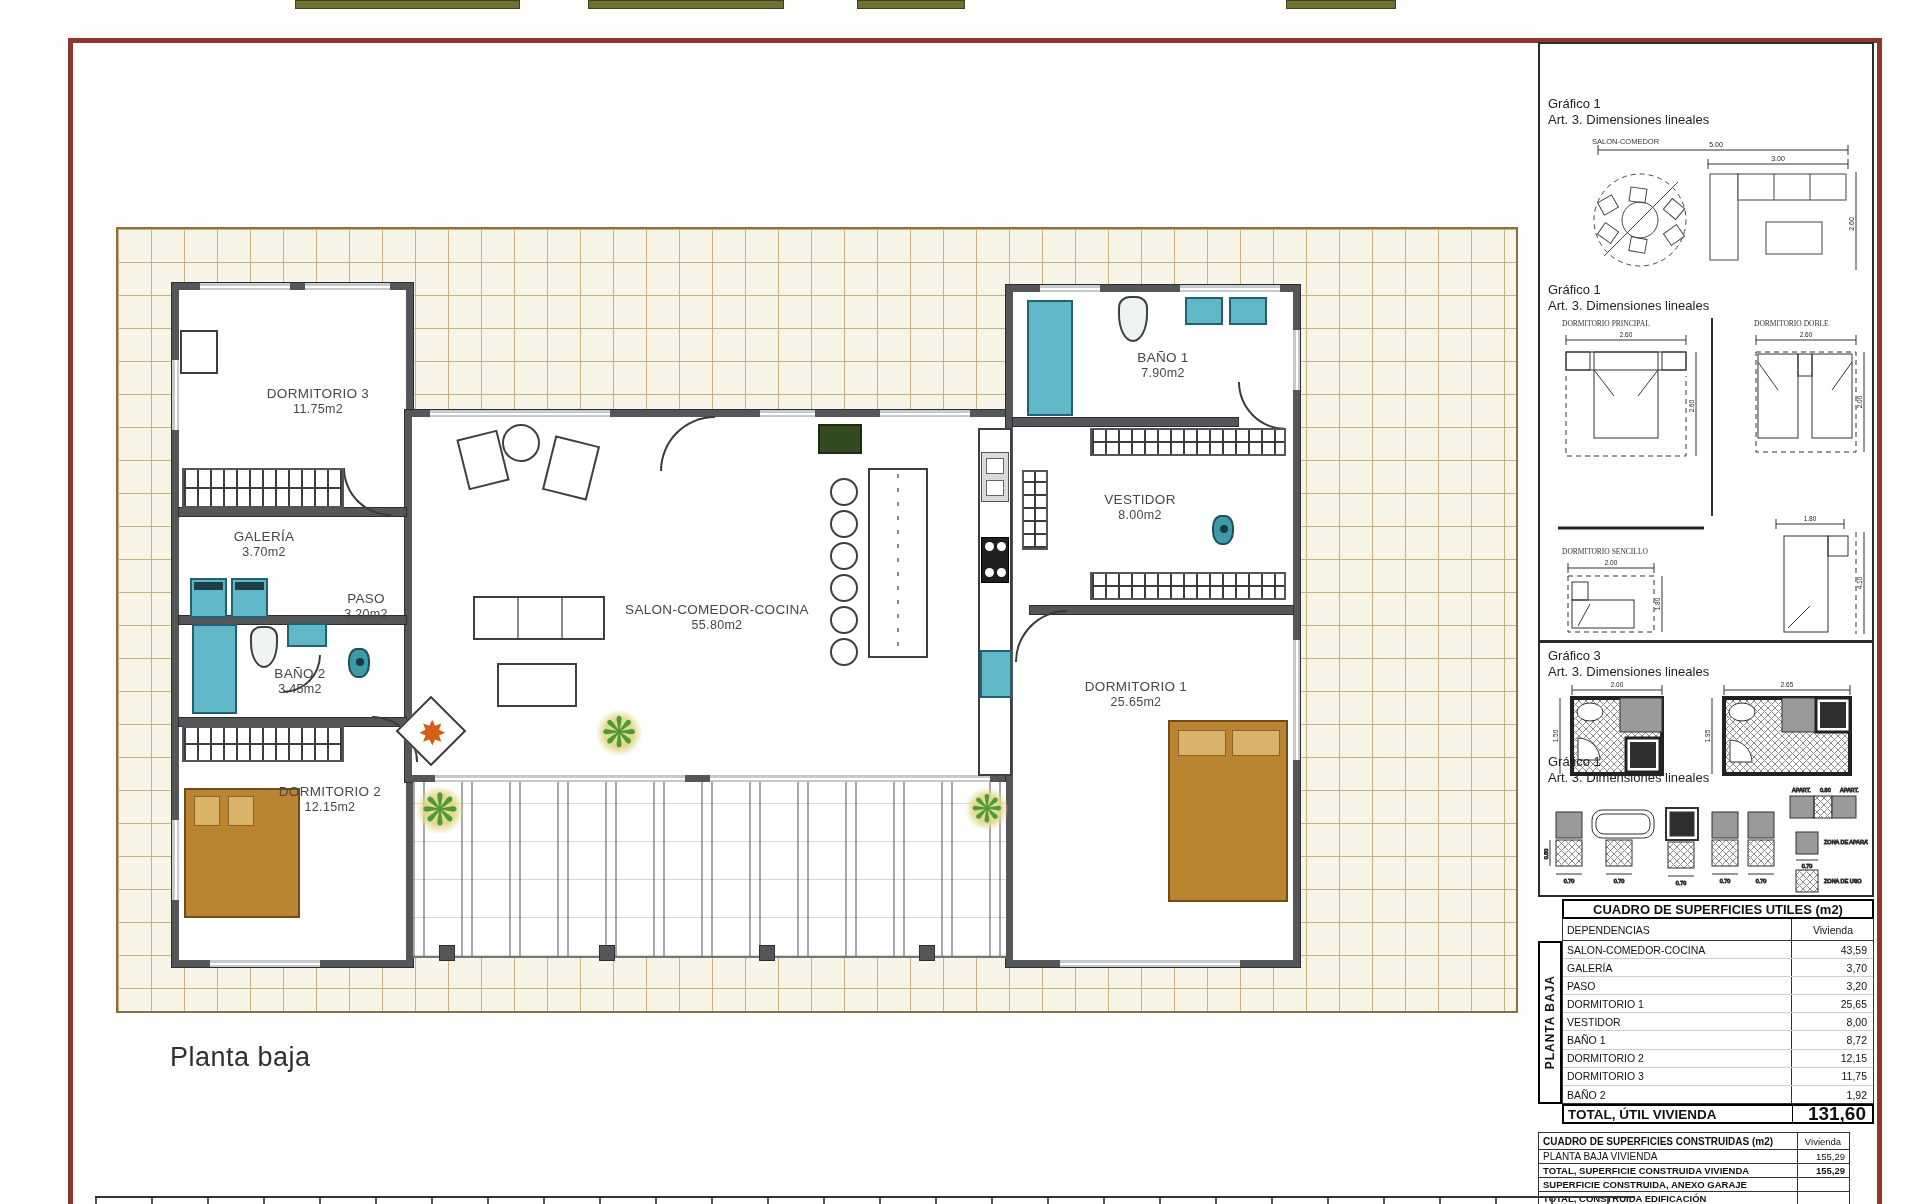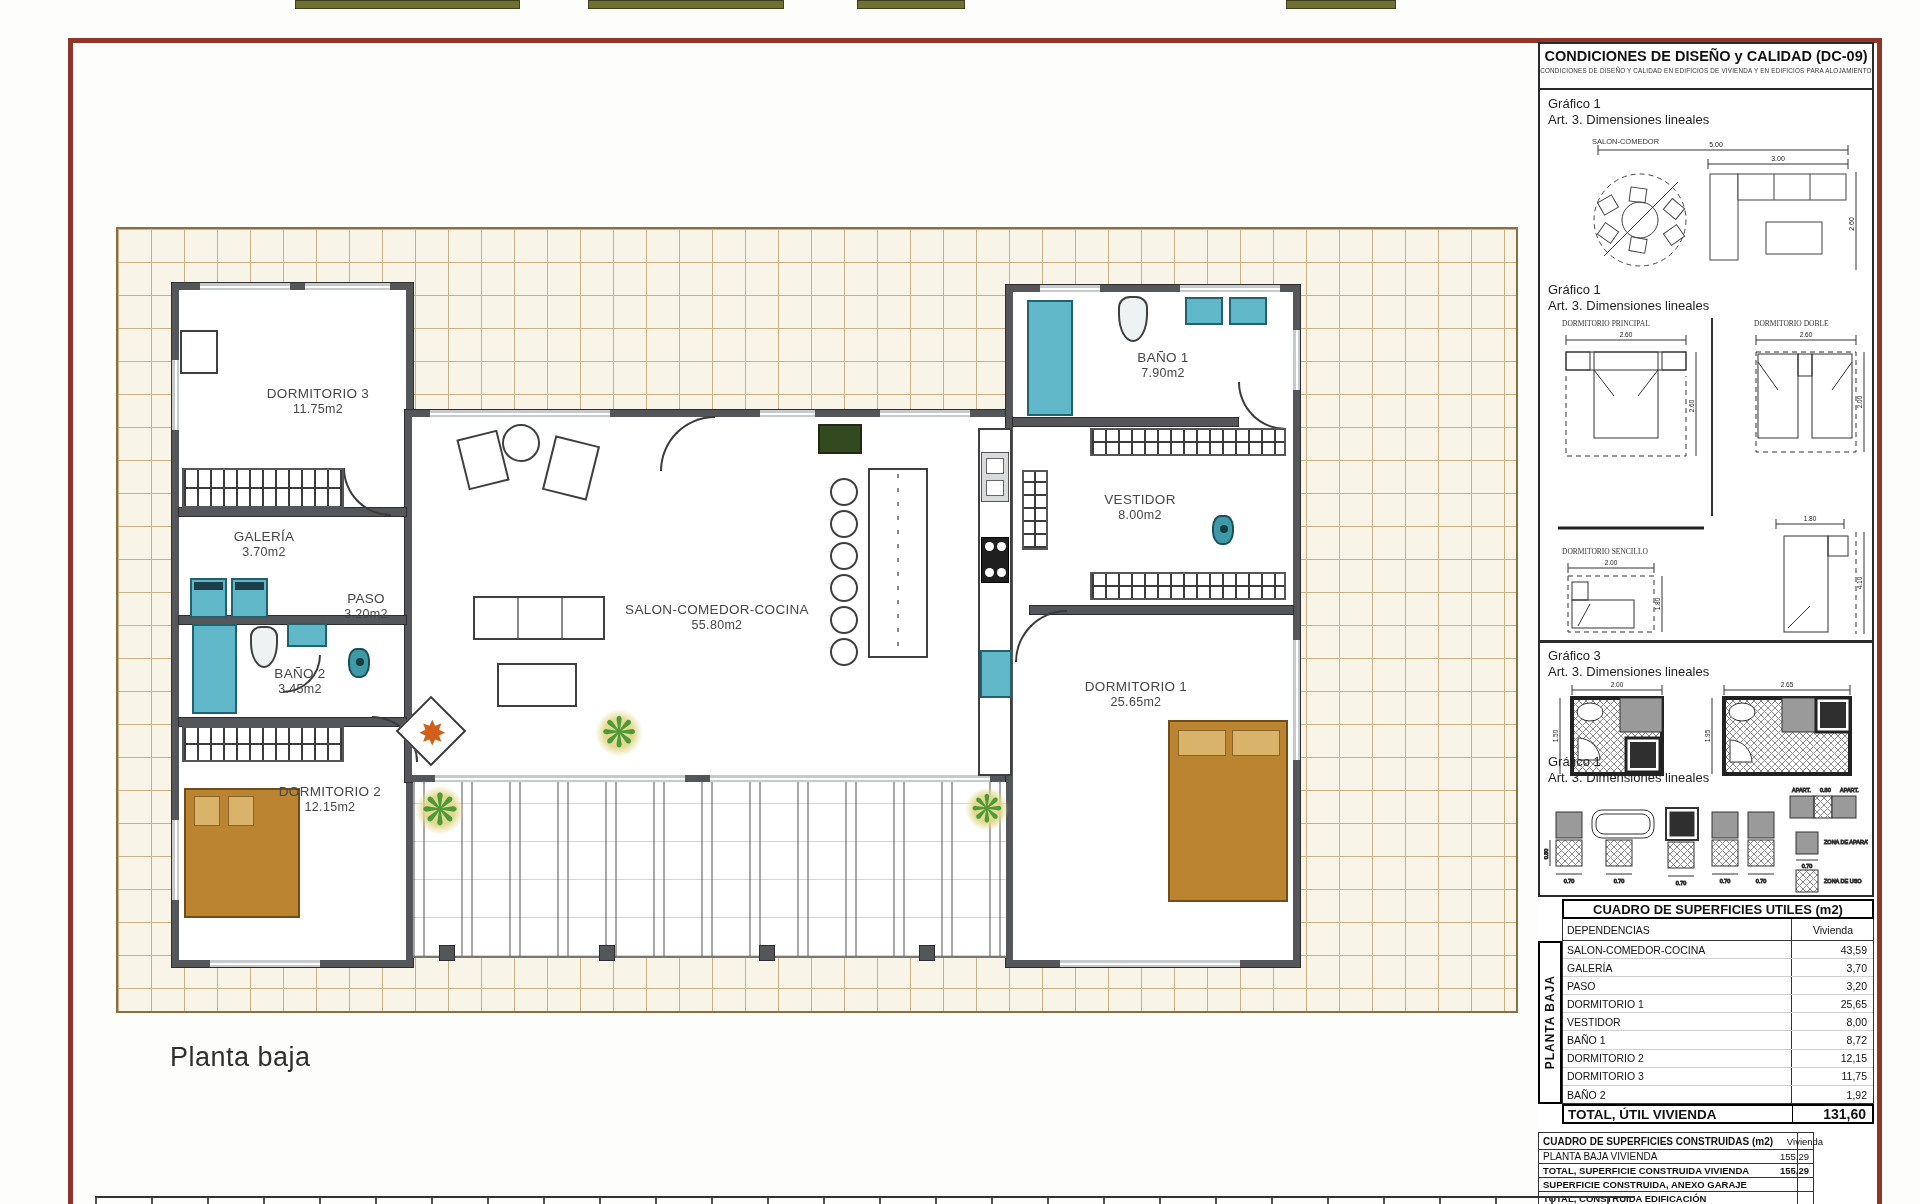--- a/index.html
+++ b/index.html
@@ -84,21 +84,21 @@
   .t1-stub { position:absolute; left:0; top:0; width:24px; height:163px; border:2px solid #000;
     display:flex; align-items:center; justify-content:center; }
   .t1-stub span { writing-mode:vertical-rl; transform:rotate(180deg); font-weight:bold; font-size:12px; letter-spacing:1px; }
   .t1-grid { position:absolute; left:24px; top:0; width:312px; height:163px; border:1px solid #333; border-top:none; }
   .trow { position:relative; height:18.1px; border-bottom:1px solid #cfcfcf; }
   .trow:last-child { border-bottom:none; }
   .trow .nm { position:absolute; left:4px; top:0; height:100%; display:flex; align-items:center; }
   .trow .vl { position:absolute; right:6px; top:0; height:100%; display:flex; align-items:center; }
   .colline { position:absolute; left:228px; top:0; width:1px; height:100%; background:#333; }
   .t1-total { left:24px; top:205px; width:312px; height:20px; border:2px solid #000; }
-  .t2row { position:relative; width:276px; border:1px solid #333; border-top:none; }
+  .t2row { position:relative; width:312px; border:1px solid #333; border-top:none; }
   .t2row.first { border-top:1.5px solid #333; }
   .t2 .nm { position:absolute; left:4px; top:0; height:100%; display:flex; align-items:center; }
   .t2 .vl { position:absolute; left:262px; right:4px; top:0; height:100%; display:flex; align-items:center; justify-content:flex-end; }
   .t2 .cl { position:absolute; left:258px; top:0; width:1px; height:100%; background:#333; }
 
   .bottomstrip { position:absolute; left:95px; top:1196px; width:1540px; height:8px;
     border-top:2px solid #333;
     background:repeating-linear-gradient(90deg,#555 0 2px, transparent 2px 56px); }
 </style>
 </head>
@@ -267,24 +267,20 @@
       <div>DORMITORIO 1</div>
       <div class="area">25.65m2</div>
     </div>
 
     <div class="plan-title" style="left:170px;top:1042px">Planta baja</div>
   </div>
 
   <div class="panel">
     <div class="panel-box"></div>
 
-    <div class="p-hdr">
-      <div class="p-title">CONDICIONES DE DISEÑO y CALIDAD (DC-09)</div>
-      <div class="p-sub">CONDICIONES DE DISEÑO Y CALIDAD EN EDIFICIOS DE VIVIENDA Y EN EDIFICIOS PARA ALOJAMIENTO</div>
-    </div>
 
     <div class="g-title" style="left:10px;top:54px">
       <div>Gráfico 1</div>
       <div>Art. 3. Dimensiones lineales</div>
     </div>
     <svg class="abs" style="left:10px;top:90px" width="316" height="146" viewBox="0 0 316 146">
       <text x="44" y="12" font-size="7.5" fill="#333">SALON-COMEDOR</text>
       <line x1="50" y1="18" x2="300" y2="18" stroke="#333" stroke-width="1"></line>
       <line x1="50" y1="13" x2="50" y2="23" stroke="#333"></line>
         <line x1="300" y1="13" x2="300" y2="23" stroke="#333"></line>
@@ -509,21 +505,21 @@
             </div>
           <div class="trow">
               <span class="nm">BAÑO 2</span>
               <span class="vl">1,92</span>
             </div>
         </div>
       </div>
       <div class="cell t1-total">
         <span class="b" style="padding-left:4px;font-size:13.5px">TOTAL, ÚTIL VIVIENDA</span>
         <span style="position:absolute;left:228px;top:0;width:1px;height:100%;background:#000"></span>
-        <span class="b" style="position:absolute;right:6px;font-size:14px">131,60</span>
+        <span class="b" style="position:absolute;right:6px;font-size:19px">131,60</span>
       </div>
     </div>
 
     <div class="t t2" style="left:0;top:1090px;width:336px">
       <div class="t2row first" style="height:18px">
         <span class="nm b" style="font-size:10px">CUADRO DE SUPERFICIES CONSTRUIDAS (m2)</span>
         <span class="cl"></span>
         <span class="vl" style="justify-content:center;font-size:9.5px">Vivienda</span>
       </div>
       <div class="t2row" style="height:14px">

